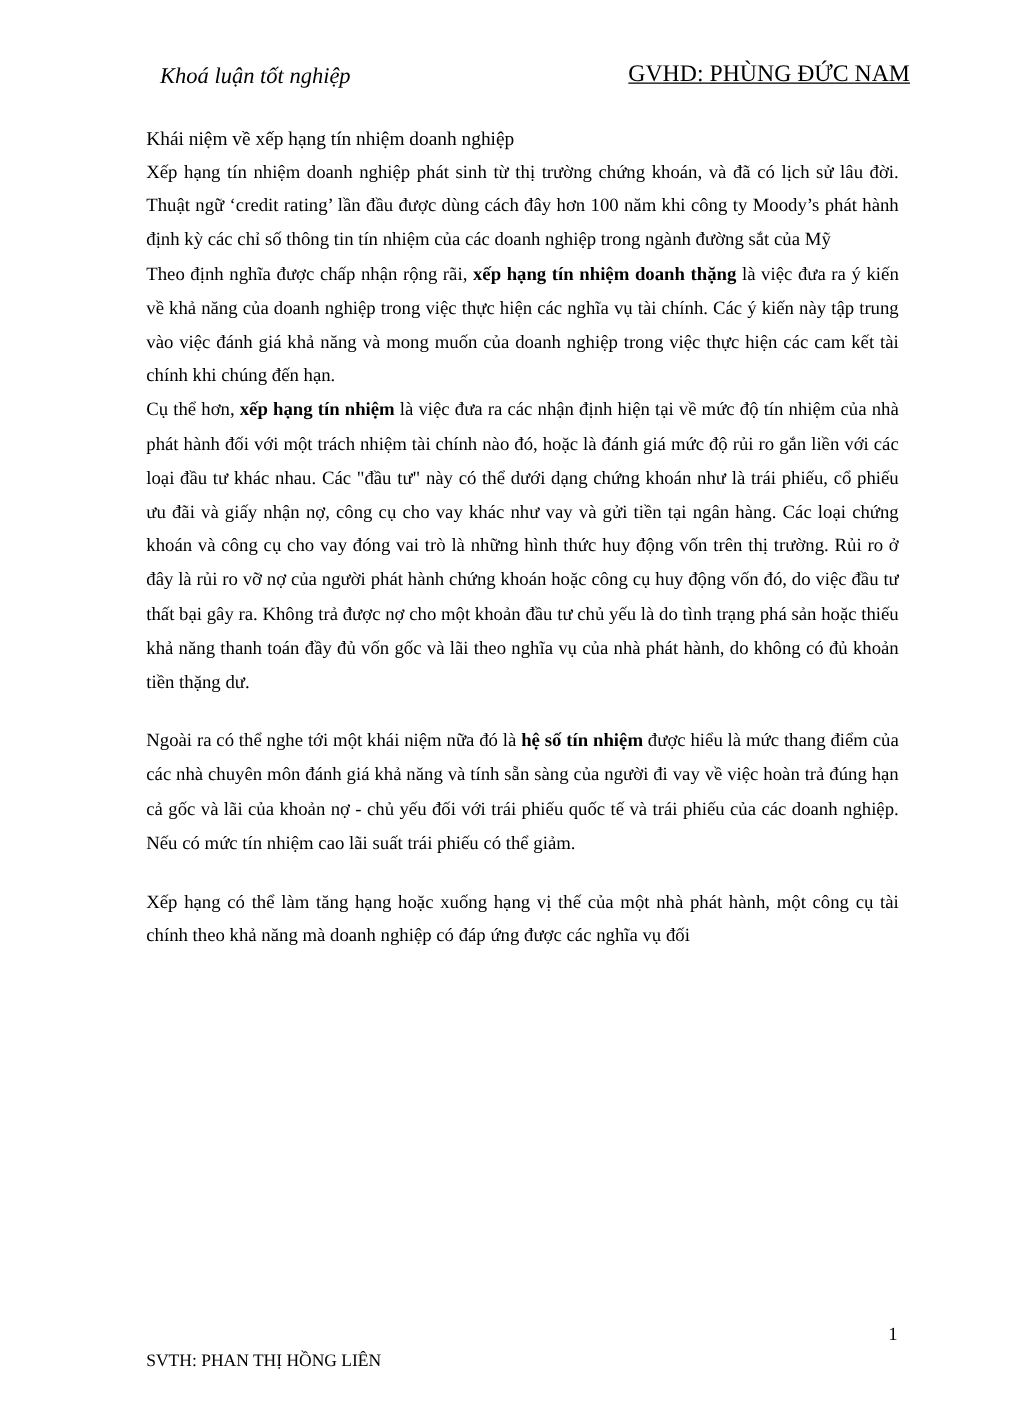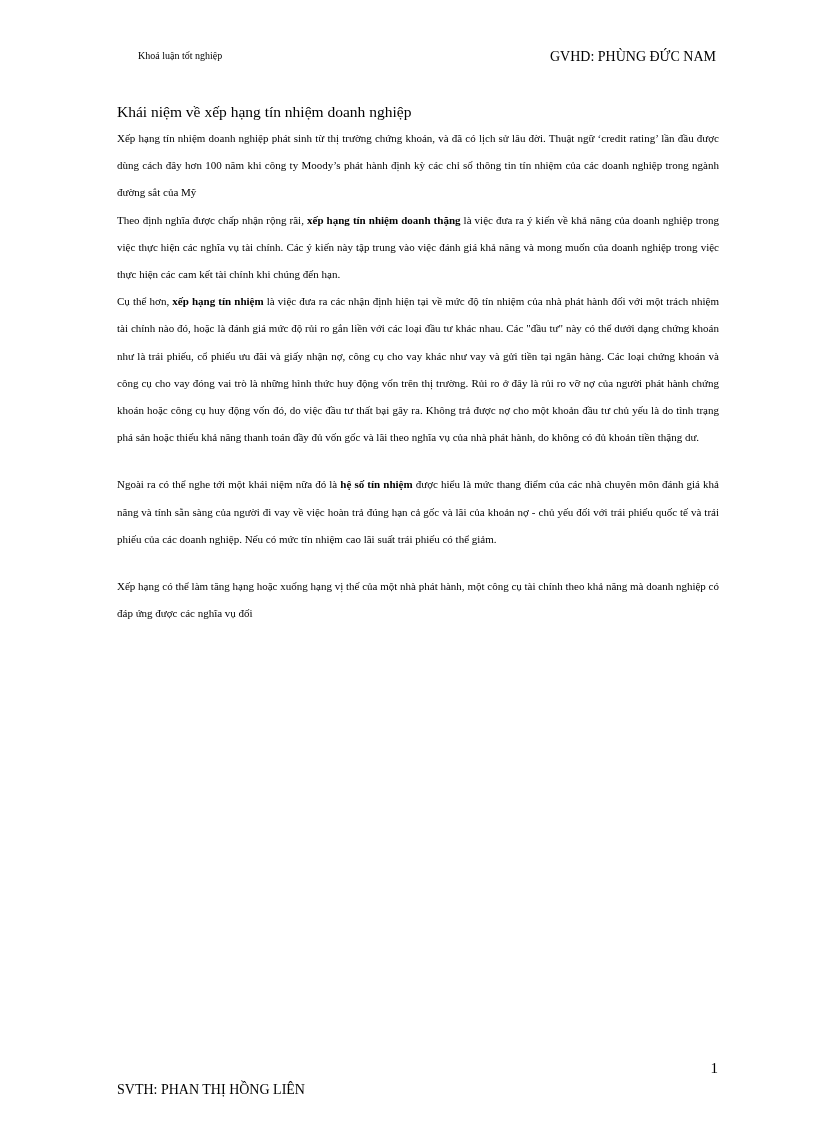--- a/index.html
+++ b/index.html
@@ -1,23 +1,23 @@
 <!DOCTYPE html>
 <html><head>
   <meta charset="utf-8">
   <style>
     html, body { margin: 0; padding: 0; background: #ffffff; }
     body { width: 816px; height: 1123px; position: relative; overflow: hidden;
            font-family: "Liberation Serif", "DejaVu Serif", serif; color: #000; }
-    .header-left { position: absolute; left: 138px; top: 50px; font-size: 10px; }
-    .header-right { position: absolute; right: 100px; top: 49px; font-size: 14px; }
+    .header-left { position: absolute; left: 128px; top: 50px; font-size: 18px; font-style: italic; }
+    .header-right { position: absolute; right: 88px; top: 49px; font-size: 19px; text-decoration: underline; }
     .content { position: absolute; left: 117px; top: 98px; width: 602px; }
     .heading1 { font-size: 15.5px; font-weight: bold; line-height: 27px; margin: 0; }
     .heading2 { font-size: 15.5px; font-weight: normal; line-height: 27px; margin: 0; }
-    p { margin: 0; font-size: 11px; line-height: 27.2px; text-align: justify; }
+    p { margin: 0; font-size: 15px; line-height: 27.2px; text-align: justify; }
     p.gap { margin-top: 20px; }
     .footer-left { position: absolute; left: 117px; top: 1082px; font-size: 14px; text-align: center; }
     .page-num { position: absolute; right: 98px; top: 1060px; font-size: 15px; }
   </style>
 </head>
 <body>
 
 <div class="header-left">Khoá luận  tốt nghiệp</div>
 <div class="header-right">GVHD:  PHÙNG ĐỨC NAM</div>
 

